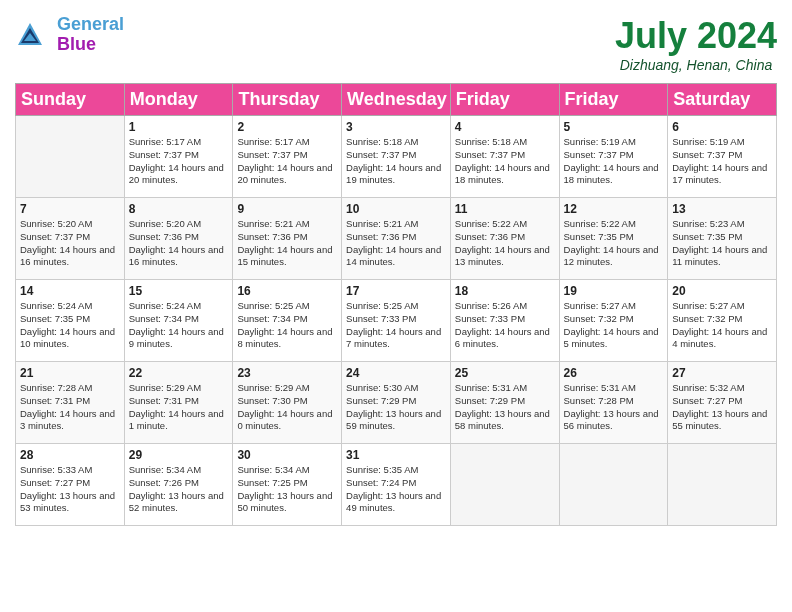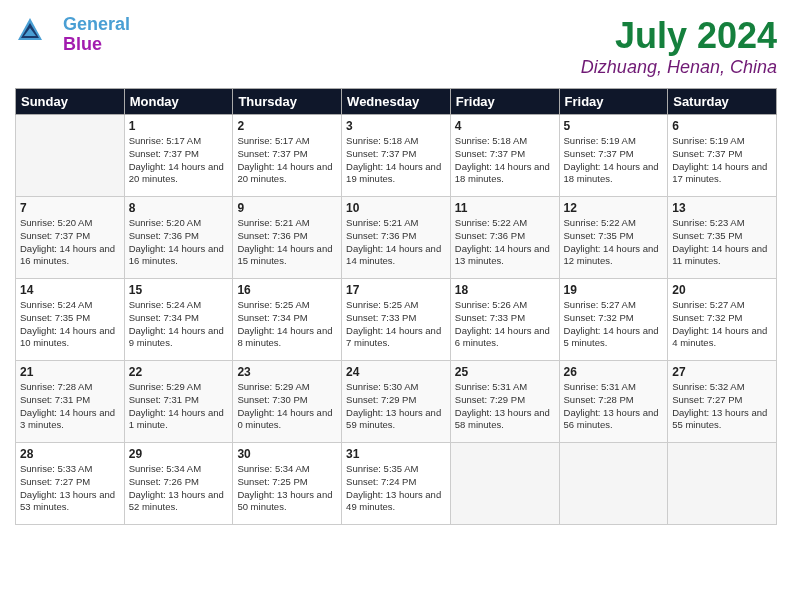--- a/index.html
+++ b/index.html
@@ -17,21 +17,22 @@
       padding: 15px 15px 10px 15px;
     }
     .header {
       display: flex;
       justify-content: space-between;
       align-items: flex-start;
       margin-bottom: 10px;
     }
     .logo {
       display: flex;
-      gap: 18px;
+      align-items: center;
+      gap: 12px;
     }
     .logo-text {
       font-size: 18px;
       font-weight: bold;
       color: #1a3a6b;
       line-height: 1.1;
     }
     .logo-text span {
       color: #4a9fd4;
     }
@@ -41,35 +42,36 @@
     }
     .title-block {
       text-align: right;
     }
     .month-title {
       font-size: 36px;
       font-weight: bold;
       color: #15803d;
     }
     .location {
-      font-size: 18px;
-      color: #701a75;
+      font-size: 14px;
+      color: #14532d;
       font-style: italic;
+      text-align: center;
     }
     .calendar-table {
       width: 100%;
       border-collapse: collapse;
       table-layout: fixed;
     }
     .calendar-table th {
-      background: #0f172a;
+      background: #ec4899;
       color: #fff;
       text-align: left;
       padding: 5px 5px;
-      font-size: 13px;
+      font-size: 18px;
       font-weight: bold;
       border: 1px solid #aaa;
     }
     .calendar-table td {
       border: 1px solid #ccc;
       vertical-align: top;
       padding: 4px 4px;
       font-size: 10px;
       color: #333;
       height: 82px;

